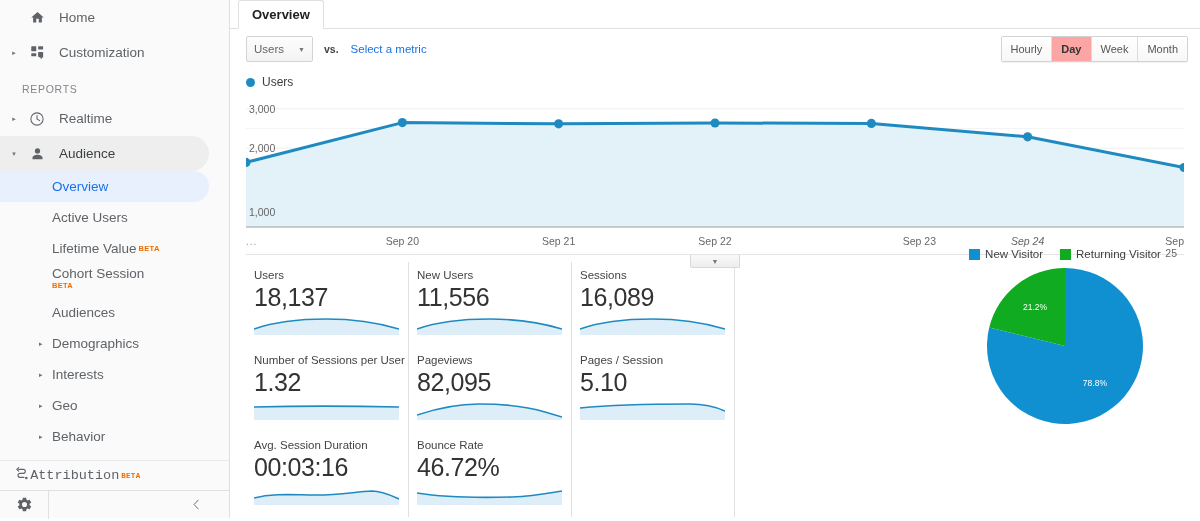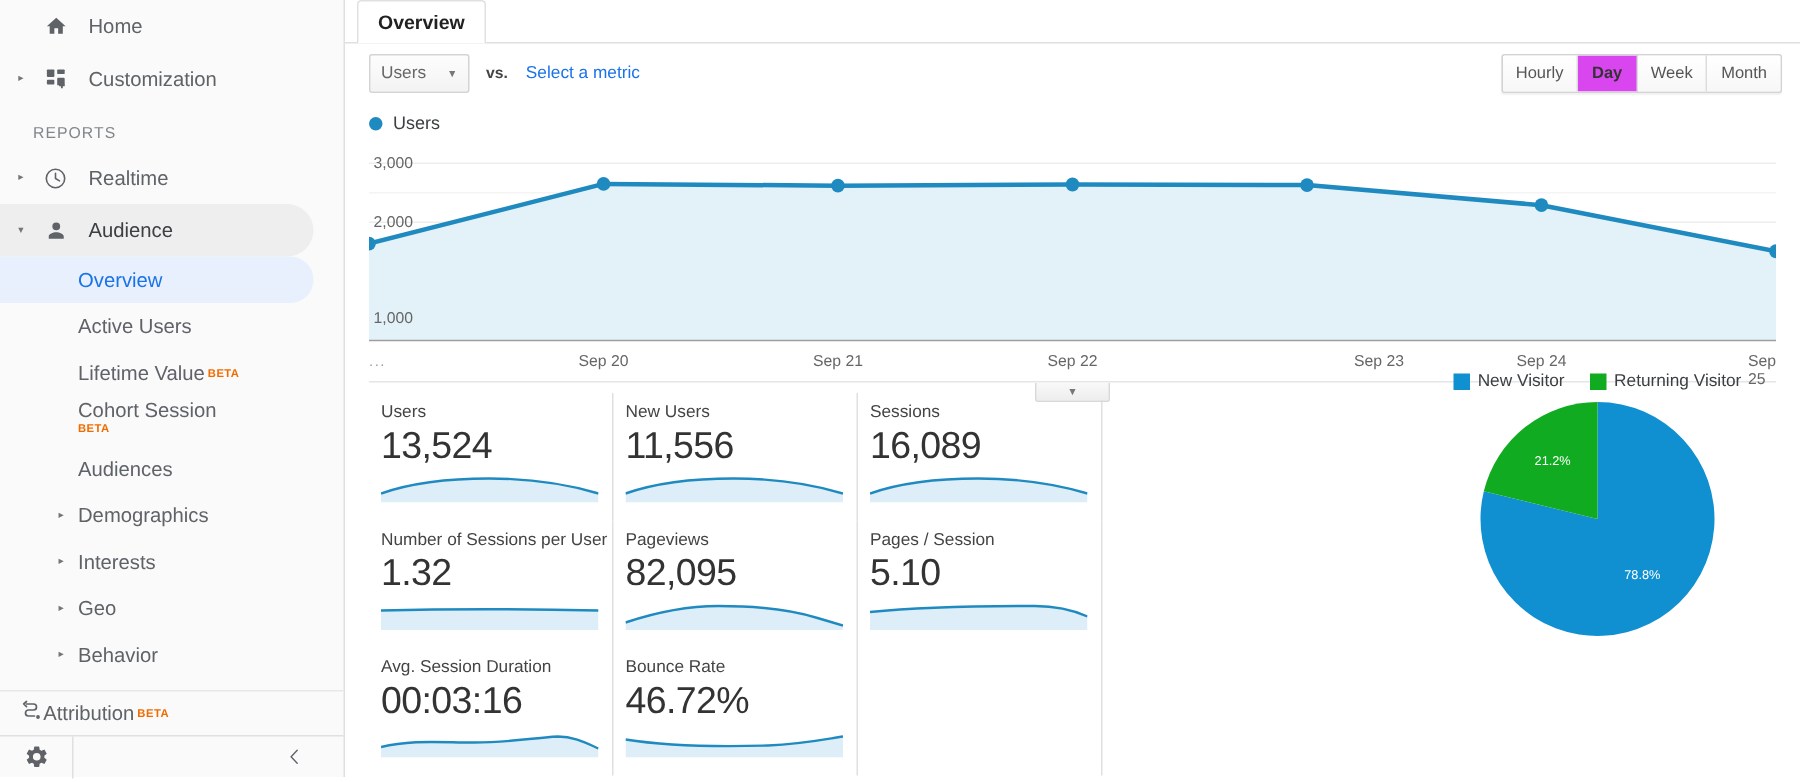--- a/index.html
+++ b/index.html
@@ -73,21 +73,21 @@
     vertical-align: super; margin-left: 2px; letter-spacing: .3px;
   }
   .beta-block { display: block; font-size: 7.5px; color: #ef6c00; font-weight: bold; letter-spacing: .3px; line-height: 8px; }
   .sub-item.two-line { height: 31px; align-items: flex-start; padding-top: 2px; }
   .sub-item.two-line .lbl2 { line-height: 16px; }
 
   .attribution-row {
     position: absolute; bottom: 28px; left: 0; right: 0;
     height: 30px; display: flex; align-items: center;
     padding-left: 6px; font-size: 13.5px; color: #5f6368;
-    border-top: 1px solid #e8e8e8; cursor: pointer;
+    border-top: 1px solid #e8e8e8; cursor: pointer; font-family: Liberation Mono, monospace;
   }
   .sidebar-footer {
     position: absolute; bottom: 0; left: 0; right: 0; height: 28px;
     border-top: 1px solid #e0e0e0; display: flex; align-items: center;
   }
   .footer-gear { width: 48px; display: flex; align-items: center; justify-content: center; cursor: pointer; }
   .footer-divider { width: 1px; height: 28px; background: #e0e0e0; }
   .footer-collapse { flex: 1; display: flex; align-items: center; justify-content: flex-end; padding-right: 26px; cursor: pointer; }
 
   
@@ -120,21 +120,21 @@
     display: flex; border: 1px solid #d3d3d3; border-radius: 2px;
     overflow: hidden; background: #fff;
     box-shadow: 0 1px 1px rgba(0,0,0,.06);
   }
   .grain {
     padding: 0 9px; height: 24px; line-height: 24px;
     font-size: 11px; color: #555; cursor: pointer;
     border-right: 1px solid #dcdcdc; background: linear-gradient(#fff,#f7f7f7);
   }
   .grain:last-child { border-right: none; }
-  .grain.selected { background: #d946ef; color: #333; font-weight: bold; }
+  .grain.selected { background: #fca5a5; color: #333; font-weight: bold; }
 
   
   .chart-legend { display: flex; align-items: center; padding: 6px 0 0 16px; }
   .legend-dot { width: 9px; height: 9px; border-radius: 50%; background: #1f8ac0; margin-right: 7px; }
   .legend-text { font-size: 12px; color: #3c4043; }
 
   .chart-wrap { position: relative; margin: 4px 16px 0 16px; height: 140px; }
   .chart-svg { display: block; width: 100%; height: 140px; }
 
   .xaxis-row { position: relative; height: 22px; margin: 0 16px; border-bottom: 1px solid #e5e5e5; }
@@ -356,34 +356,34 @@
         <div style="position: absolute; left: 3px; font-size: 10.5px; color: rgb(102, 102, 102); transform: translateY(-50%); top: 39.4505%;">2,000</div>
         <div style="position: absolute; left: 3px; font-size: 10.5px; color: rgb(102, 102, 102); transform: translateY(-50%); top: 11.3187%;">3,000</div>
       </div>
 
     <div class="xaxis-row" id="xaxisRow">
         <div class="xlab ellipsis">...</div>
         <div class="xlab" style="left: 16.6667%;">Sep 20</div>
         <div class="xlab" style="left: 33.3333%;">Sep 21</div>
         <div class="xlab" style="left: 50%;">Sep 22</div>
         <div class="xlab" style="left: 66.6667%; margin-left: 48px;">Sep 23</div>
-        <div class="xlab" style="left: 83.3333%;">Sep 24</div>
+        <div class="xlab" style="left: 83.3333%; font-style: italic;">Sep 24</div>
         <div class="xlab" style="left: 100%; transform: translateX(-100%);">Sep 25</div>
       </div>
     <div style="position:relative;margin:0 16px;height:14px;">
       <div class="chart-handle">
         <span class="chev">▼</span>
       </div>
     </div>
 
     <div class="cards-area" id="cardsArea">
         <div class="card-row">
           <div class="card">
             <div class="card-title">Users</div>
-            <div class="card-value">13,524</div>
+            <div class="card-value">18,137</div>
             <svg class="spark" viewBox="0 0 145 22" preserveAspectRatio="none">
               <path d="M0,16 C20,9 45,6 72,6 C100,6 125,10 145,16 L145,22 L0,22 Z" fill="#ddeef8"></path>
               <path d="M0,16 C20,9 45,6 72,6 C100,6 125,10 145,16" fill="none" stroke="#1f8ac0" stroke-width="1.6" vector-effect="non-scaling-stroke"></path>
             </svg>
           </div>
           <div class="card">
             <div class="card-title">New Users</div>
             <div class="card-value">11,556</div>
             <svg class="spark" viewBox="0 0 145 22" preserveAspectRatio="none">
               <path d="M0,16 C20,9 45,6 72,6 C100,6 125,10 145,16 L145,22 L0,22 Z" fill="#ddeef8"></path>

